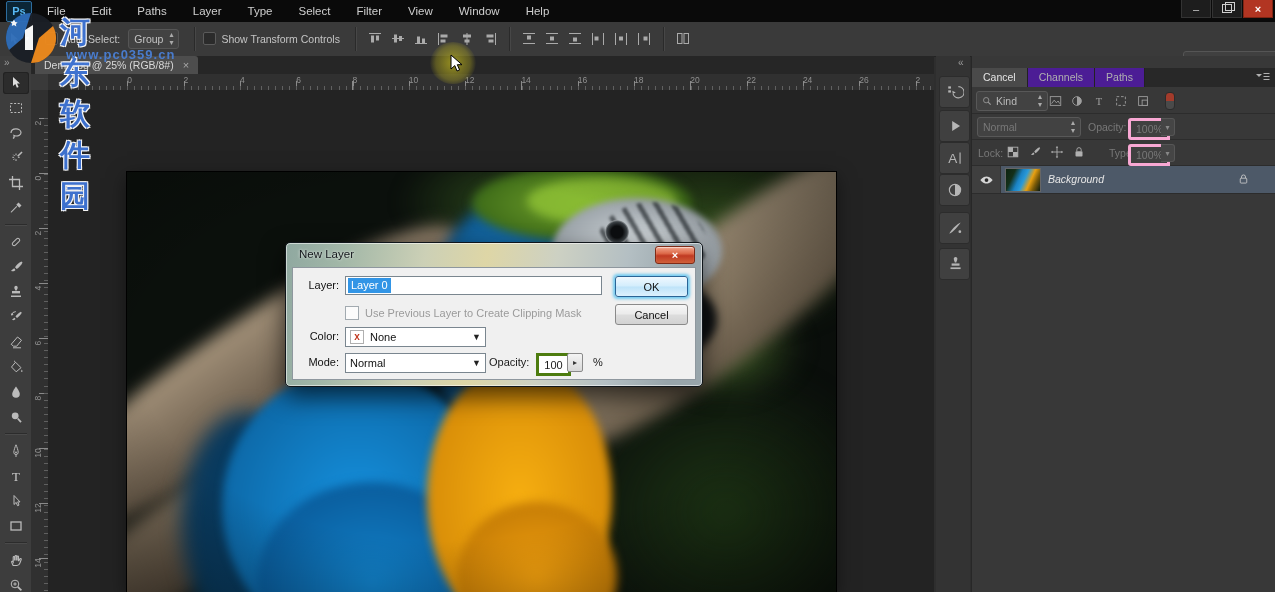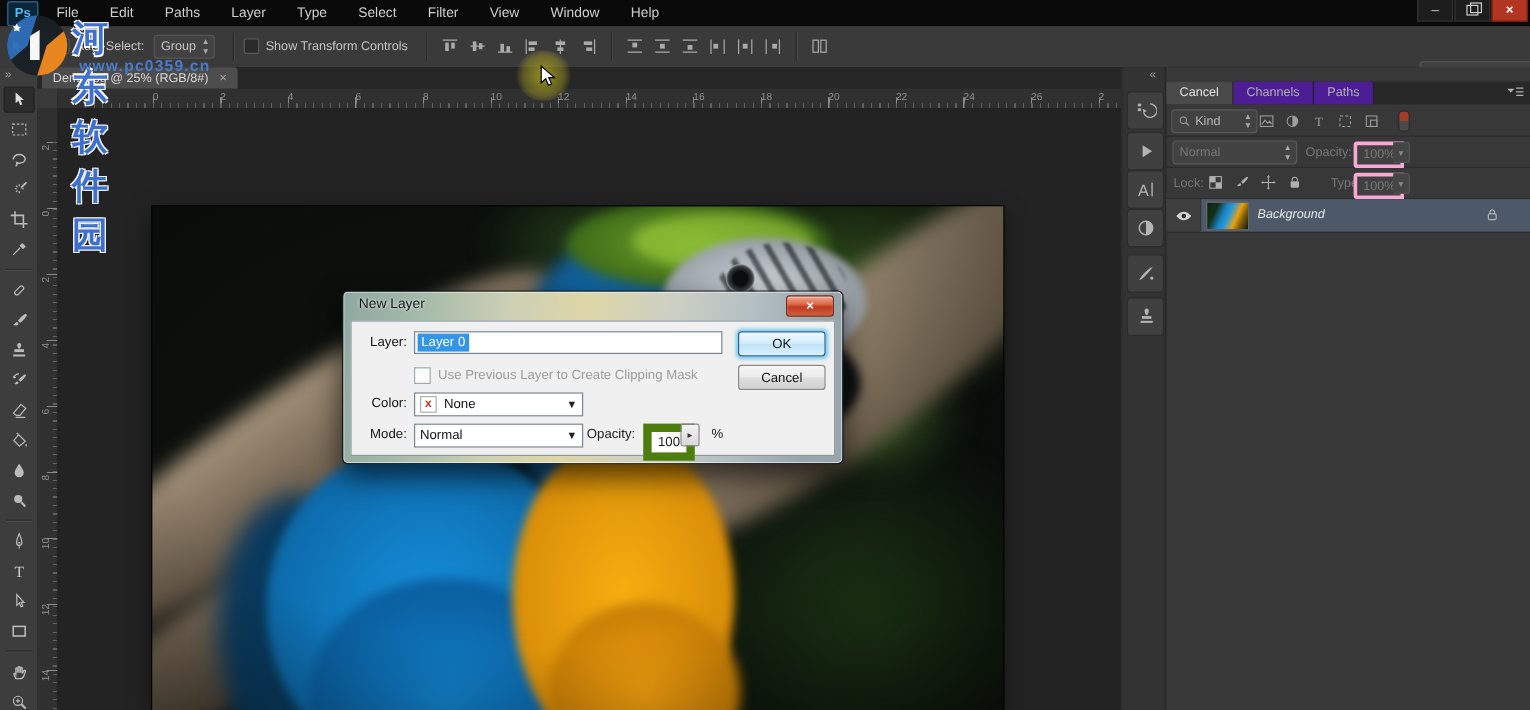--- a/index.html
+++ b/index.html
@@ -133,21 +133,21 @@
   #dlg-ok{top:8px;border:1px solid #2a6496;background:linear-gradient(#f0f8fe,#d3edfc 48%,#bee3f9 52%,#dcf1fd);
       box-shadow:0 0 3px 1.5px rgba(90,195,240,.85);}
   #dlg-cancel{top:36px;border:1px solid #8a8a8a;background:linear-gradient(#f6f6f6,#ebebeb 48%,#dddddd 52%,#d2d2d2);}
   #dlg-clip-box{position:absolute;left:52px;top:38px;width:12px;height:12px;background:#fbfbfb;border:1px solid #a2aab0;}
   #dlg-clip-label{position:absolute;left:72px;top:39px;font-size:11px;color:#9b9b9b;}
   .dcombo{position:absolute;left:52px;width:131px;height:18px;background:#fff;border:1px solid #7a868f;
       display:flex;align-items:center;gap:6px;padding:0 4px;font-size:11px;color:#111;}
   .dcombo .arr{margin-left:auto;color:#222;font-size:9px;}
   #color-x{width:12px;height:12px;border:1px solid #b0b0b0;display:flex;align-items:center;justify-content:center;
       color:#c23a22;font-size:10px;font-weight:bold;line-height:10px;}
-  #dlg-op-box{position:absolute;left:243px;top:85px;width:29px;height:17px;background:#fff;border:7px solid #4d7c0f;
+  #dlg-op-box{position:absolute;left:243px;top:85px;width:29px;height:17px;background:#fff;border:3px solid #4d7c0f;
       display:flex;align-items:center;justify-content:center;font-size:11px;}
   #dlg-op-spin{position:absolute;left:274px;top:85px;width:14px;height:17px;border:1px solid #8a8a8a;border-radius:2px;
       background:linear-gradient(#f4f4f4,#d8d8d8);display:flex;align-items:center;justify-content:center;color:#333;font-size:8px;}
   #dlg-pct{position:absolute;left:300px;top:88px;font-size:11px;}
 
   
   #wm{position:absolute;left:0;top:0;opacity:.96;pointer-events:none;}
   #wm-text1{position:absolute;left:60px;top:12px;font-size:30px;font-weight:bold;letter-spacing:3px;color:#3f74d6;
      text-shadow:-1px -1px 0 #fff,1px -1px 0 #fff,-1px 1px 0 #fff,1px 1px 0 #fff;}
   #wm-text2{position:absolute;left:66px;top:47px;font-size:13px;font-weight:bold;letter-spacing:1px;color:#4a7fd4;}

